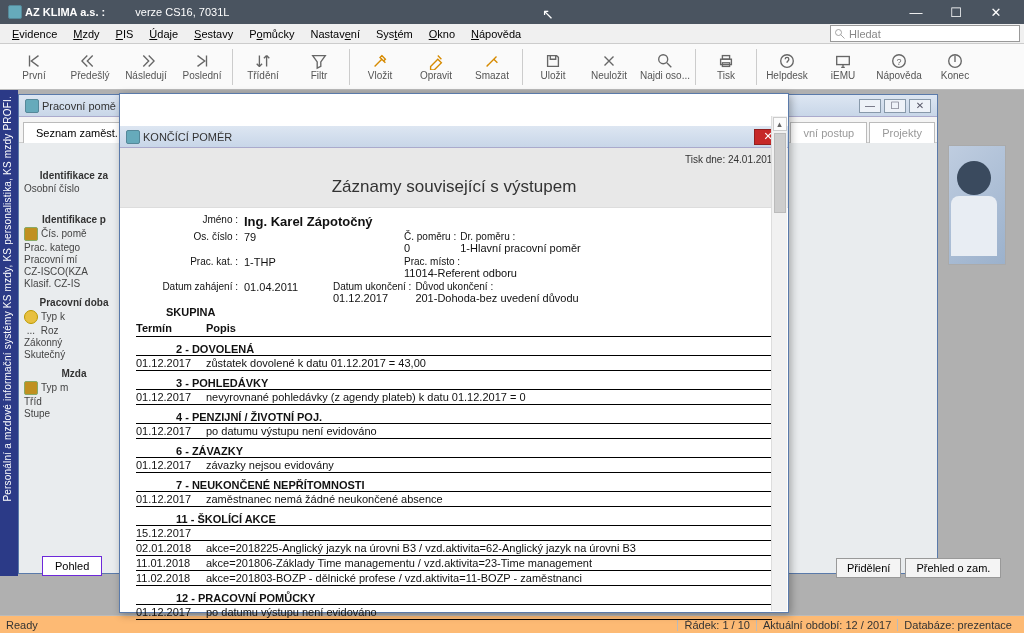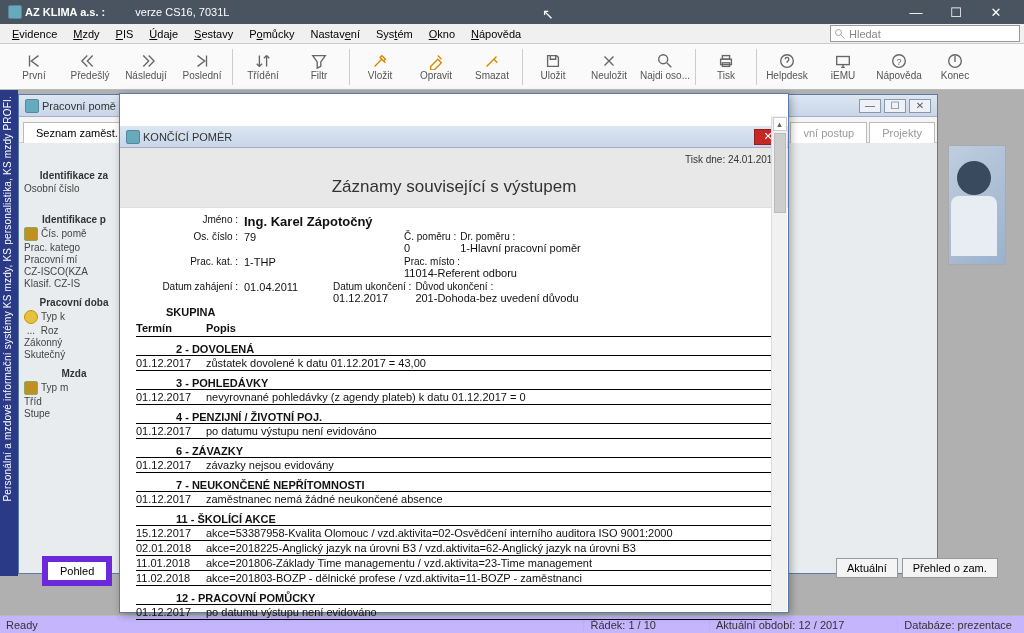--- a/index.html
+++ b/index.html
@@ -73,24 +73,24 @@
 .groups .group-label { padding-left: 30px; font-weight: bold; font-size: 11px; }
 .groups .col-term { width: 70px; }
 .groups .section-title { font-weight: bold; padding-left: 40px; padding-top: 6px; border-bottom: 1px solid #000; font-size: 11px; }
 .groups .entry { display: flex; border-bottom: 1px solid #000; padding: 1px 0; font-size: 11px; }
 .groups .entry .d { width: 70px; }
 .groups .entry .t { flex: 1; }
 
 
 .bottom-btns { position: absolute; left: 836px; top: 558px; display: flex; gap: 4px; z-index: 1; }
 .bottom-btns .btn { border: 1px solid #999; background: #f4f4f4; padding: 3px 10px; font-size: 11px; cursor: pointer; }
-.left-tab { position: absolute; left: 42px; top: 556px; font-size: 11px; background: #fff; border: 6px solid #6d28d9; padding: 3px 12px; z-index: 1; }
-
-
-.statusbar { position: absolute; left: 0; bottom: 0; width: 100%; height: 18px; background: #c4b5fd; border-top: 1px solid #bbb; display: flex; align-items: center; font-size: 11px; padding: 0 6px; color: #333; gap: 47px; }
+.left-tab { position: absolute; left: 42px; top: 556px; font-size: 11px; background: #fff; border: 1px solid #6d28d9; padding: 3px 12px; z-index: 1; }
+
+
+.statusbar { position: absolute; left: 0; bottom: 0; width: 100%; height: 18px; background: #fdba74; border-top: 1px solid #bbb; display: flex; align-items: center; font-size: 11px; padding: 0 6px; color: #333; }
 .statusbar .sfill { flex: 1; }
 .statusbar .sseg { padding: 0 6px; border-left: 1px solid #bbb; }
 
 
 .dlg-scroll { position: absolute; right: 1px; top: 22px; bottom: 1px; width: 16px; background: #f1f1f1; border-left: 1px solid #ddd; }
 .dlg-scroll .arrow { width: 14px; height: 14px; margin: 1px auto; font-size: 9px; display: flex; align-items: center; justify-content: center; color: #666; border: 1px solid #ccc; background: #fcfcfc; }
 .dlg-scroll .thumb { width: 12px; height: 80px; margin: 2px auto; background: #cdcdcd; border: 1px solid #bbb; }
 
 
 .picon { display: inline-block; width: 14px; height: 14px; background: #c09020; margin-right: 3px; border: 1px solid #8a6; vertical-align: middle; border-radius: 2px; }
@@ -388,21 +388,20 @@
             <div class="t">závazky nejsou evidovány</div>
           </div>
           <div class="section-title">7 - NEUKONČENÉ NEPŘÍTOMNOSTI</div>
           <div class="entry">
             <div class="d">01.12.2017</div>
             <div class="t">zaměstnanec nemá žádné neukončené absence</div>
           </div>
           <div class="section-title">11 - ŠKOLÍCÍ AKCE</div>
           <div class="entry">
             <div class="d">15.12.2017</div>
-            <div class="t">akce=53387958-Kvalita Olomouc / vzd.aktivita=02-Osvědčení interního auditora ISO 9001:2000</div>
           </div>
           <div class="entry">
             <div class="d">02.01.2018</div>
             <div class="t">akce=2018225-Anglický jazyk na úrovni B3 / vzd.aktivita=62-Anglický jazyk na úrovni B3</div>
           </div>
           <div class="entry">
             <div class="d">11.01.2018</div>
             <div class="t">akce=201806-Základy Time managementu / vzd.aktivita=23-Time management</div>
           </div>
           <div class="entry">
@@ -413,21 +412,21 @@
           <div class="entry">
             <div class="d">01.12.2017</div>
             <div class="t">po datumu výstupu není evidováno</div>
           </div>
         </div>
     </div>
   </div>
 </div>
 
 <div class="bottom-btns">
-  <div class="btn">Aktuální</div>
+  <div class="btn">Přidělení</div>
   <div class="btn">Přehled o zam.</div>
 </div>
 
 <div class="statusbar">
   <span>Ready</span>
   <span class="sfill"></span>
   <span class="sseg">Řádek: 1 / 10</span>
   <span class="sseg">Aktuální období: 12 / 2017</span>
   <span class="sseg">Databáze: prezentace</span>
 </div>

